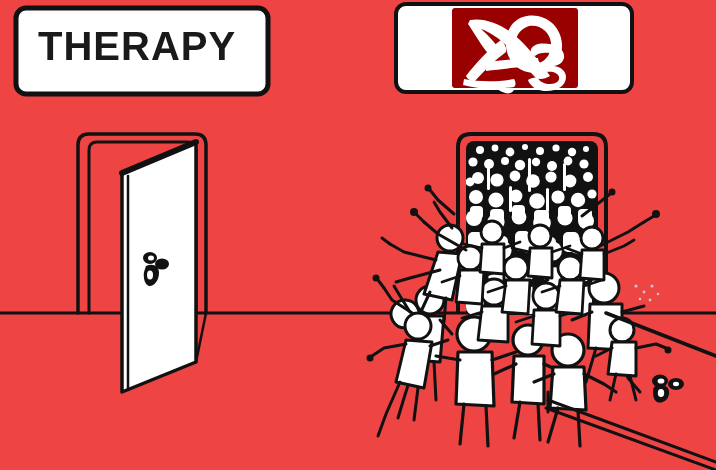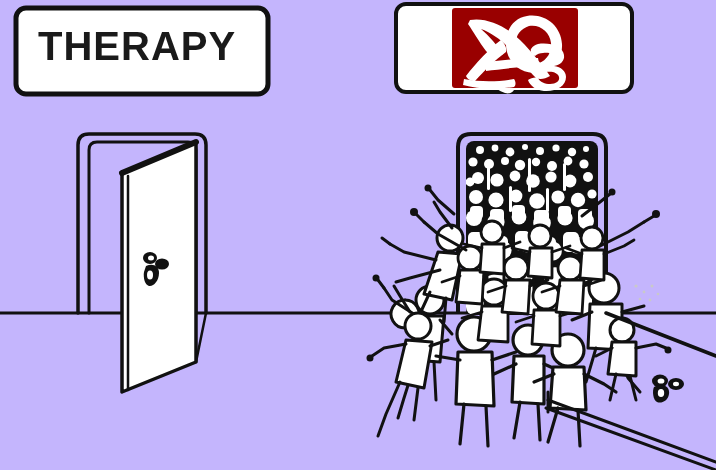--- a/index.html
+++ b/index.html
@@ -7,21 +7,21 @@
     padding: 0;
     background: #ffffff;
   }
   body {
     font-family: "Liberation Sans", sans-serif;
   }
   #scene {
     position: relative;
     width: 716px;
     height: 470px;
-    background: #c4b5fd;
+    background: #ef4444;
     overflow: hidden;
   }
   #scene svg {
     position: absolute;
     left: 0;
     top: 0;
   }
   .sign-label {
     position: absolute;
     font-family: "Liberation Sans", sans-serif;

